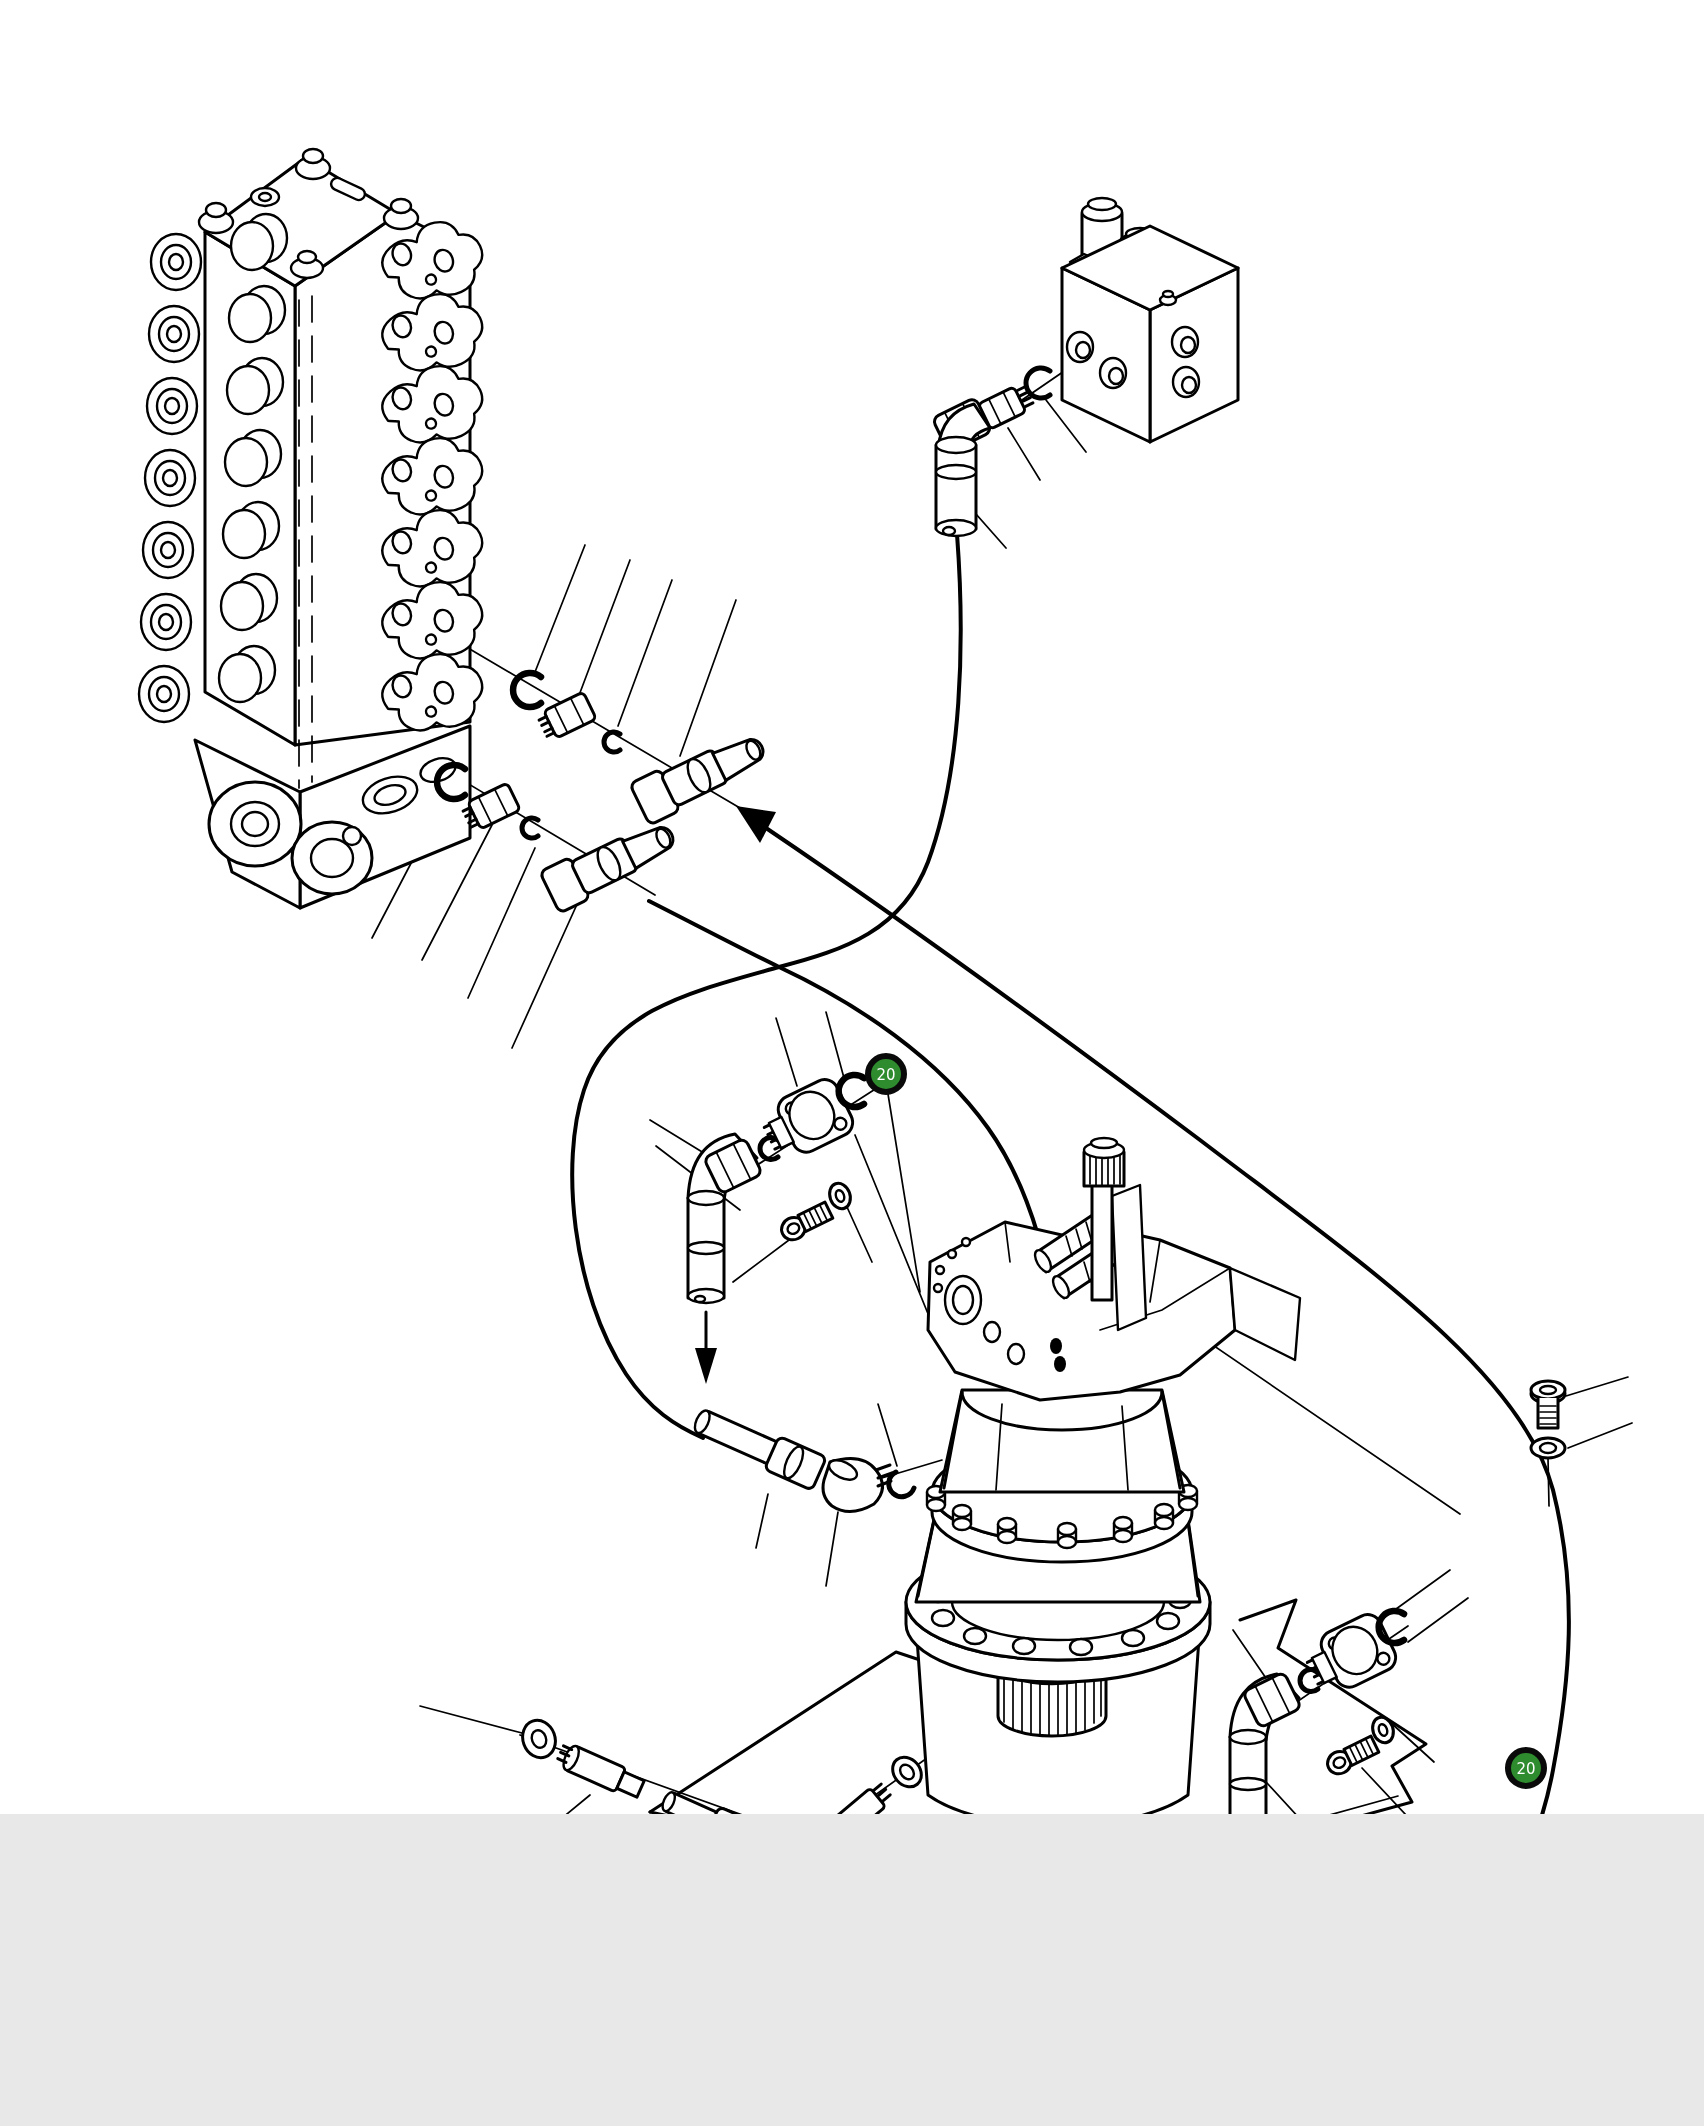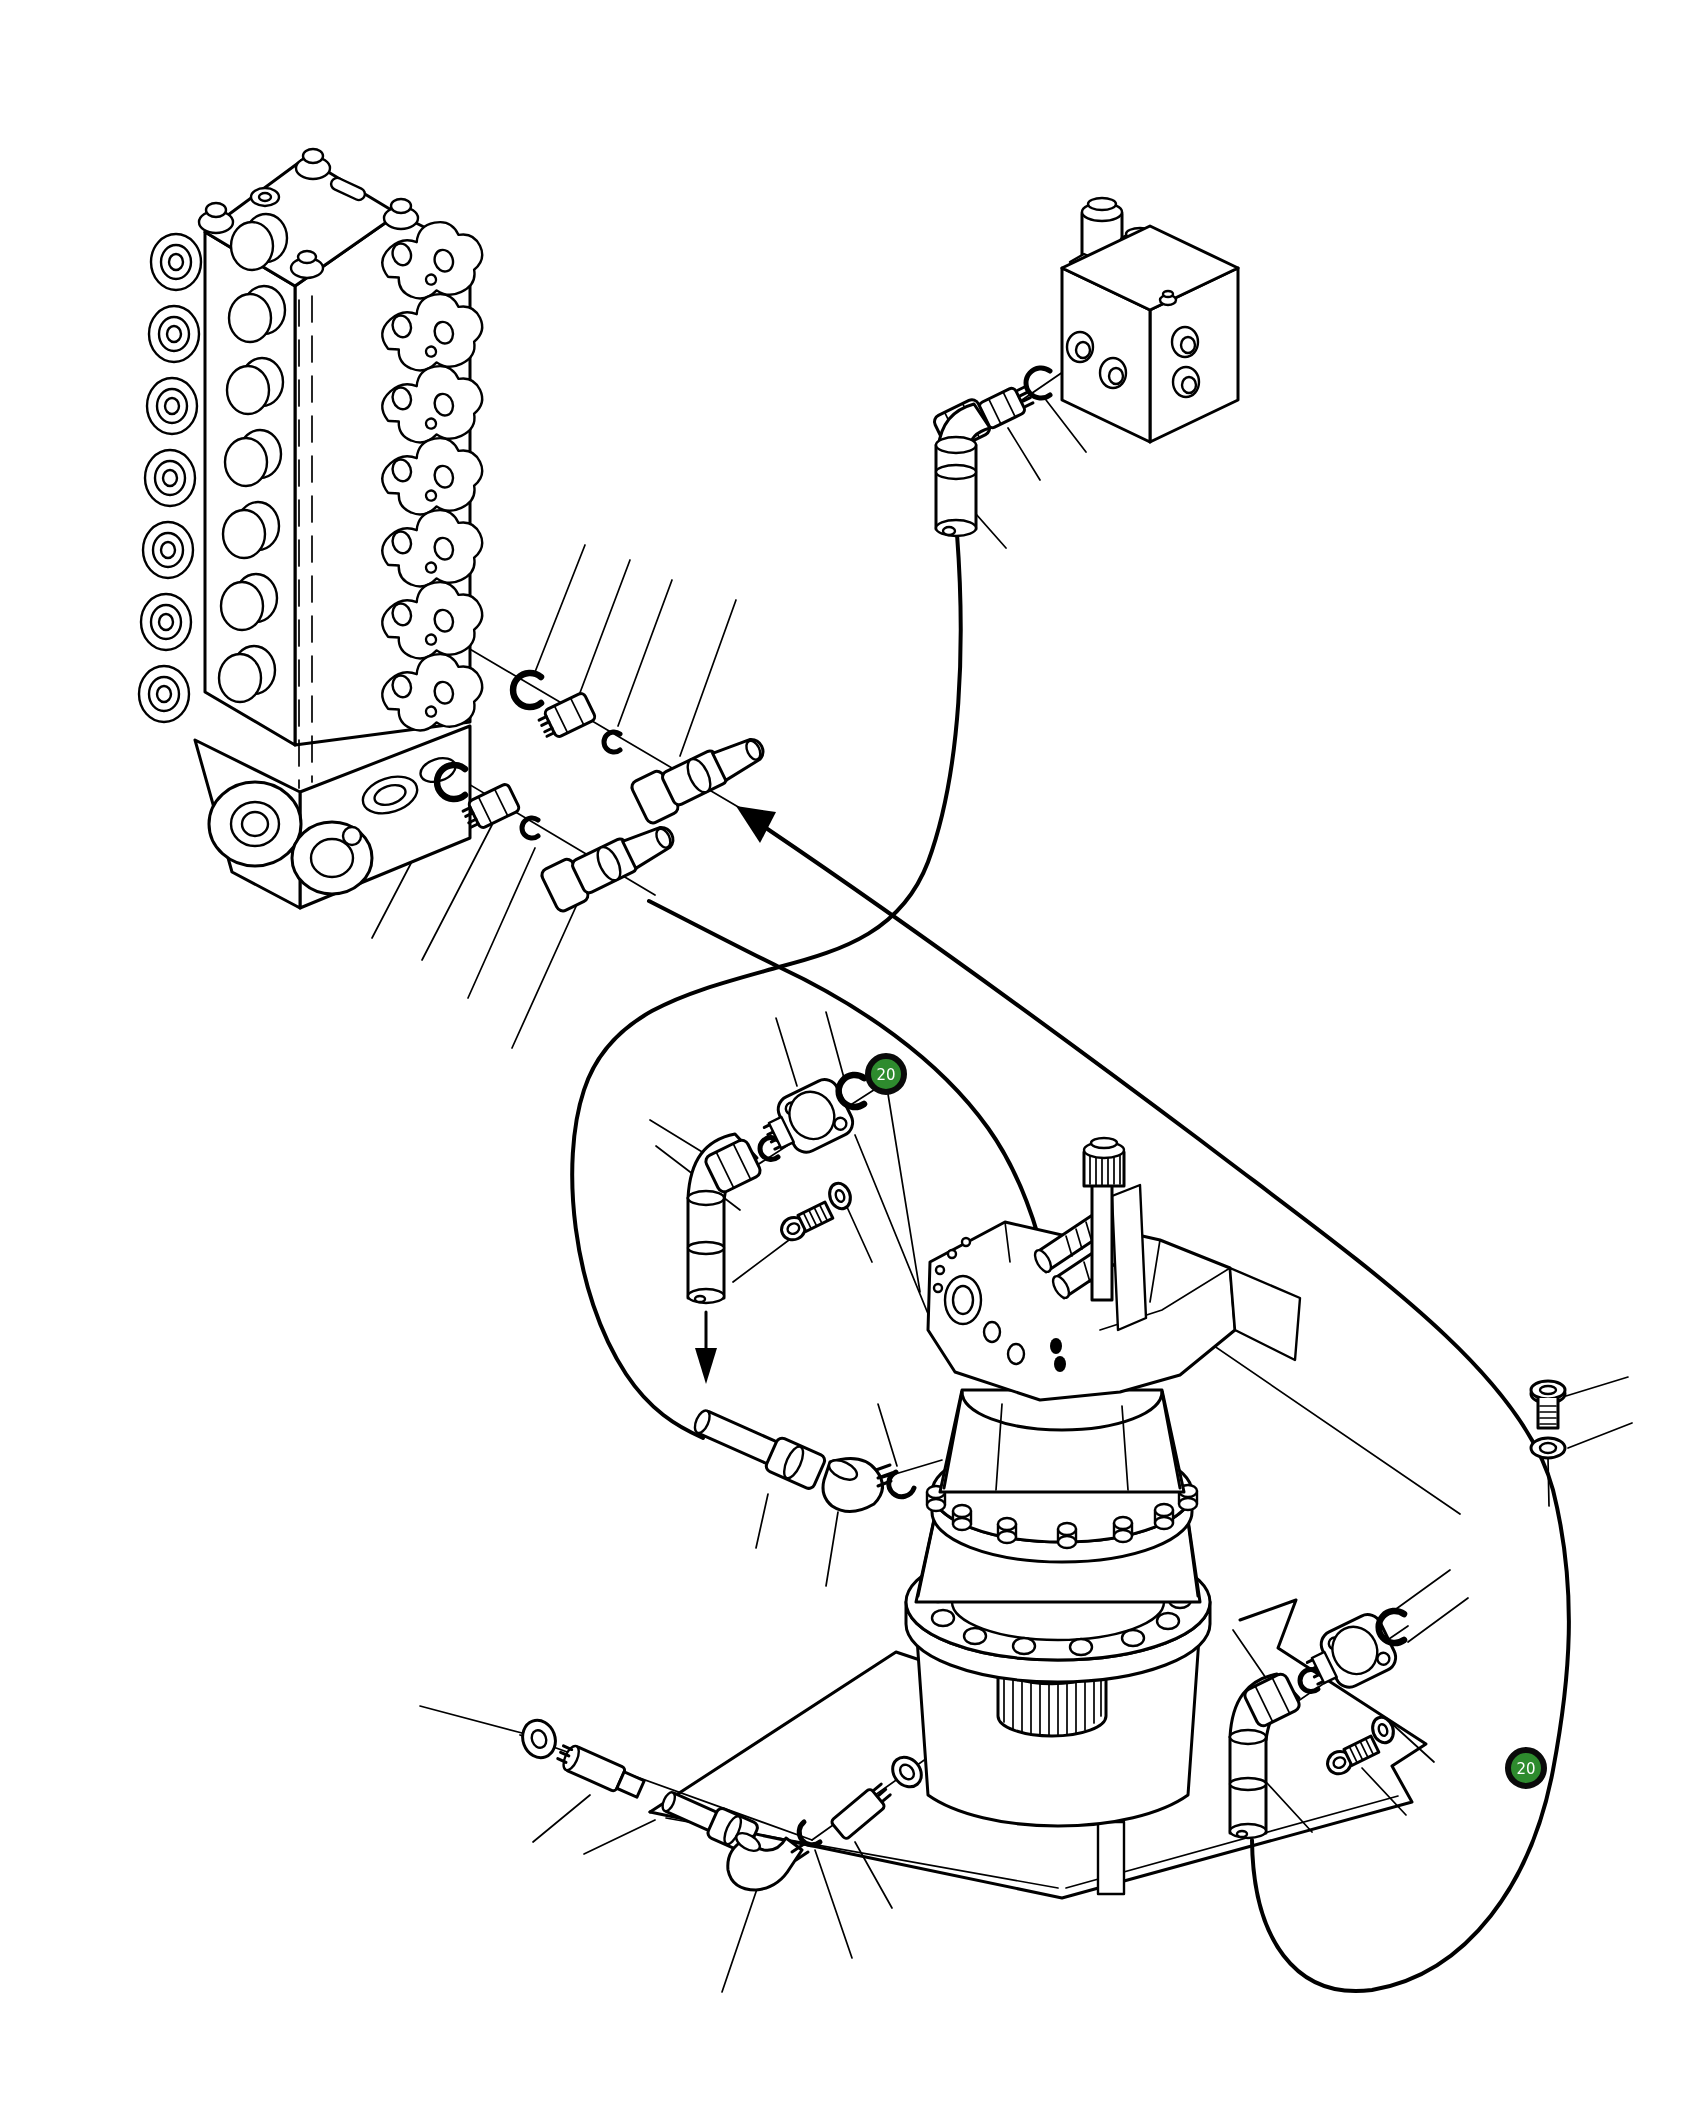--- a/index.html
+++ b/index.html
@@ -1,16 +1,16 @@
 <!DOCTYPE html>
 <html><head>
 <meta charset="utf-8">
 <style>
   html,body{margin:0;padding:0;background:#e8e8e8;}
-  .stage{width:1704px;height:2126px;position:relative;background:#fff;margin:0 auto;overflow:hidden;
+  .stage{width:1704px;height:1814px;position:relative;background:#fff;margin:0 auto;overflow:hidden;
          font-family:"DejaVu Sans", sans-serif;}
   svg{position:absolute;left:0;top:0;}
   
   .ln  {fill:none;stroke:#000;stroke-width:3;stroke-linecap:round;stroke-linejoin:round;}
   .fw  {fill:#fff;stroke:#000;stroke-width:3;stroke-linecap:round;stroke-linejoin:round;}
   .fw2 {fill:#fff;stroke:#000;stroke-width:2.4;stroke-linecap:round;stroke-linejoin:round;}
   .thin{fill:none;stroke:#000;stroke-width:1.7;stroke-linecap:round;}
   .hose{fill:none;stroke:#000;stroke-width:4;stroke-linecap:round;}
   .oring{fill:none;stroke:#000;stroke-width:6.5;stroke-linecap:round;}
   .osm {fill:none;stroke:#000;stroke-width:5;stroke-linecap:round;}

